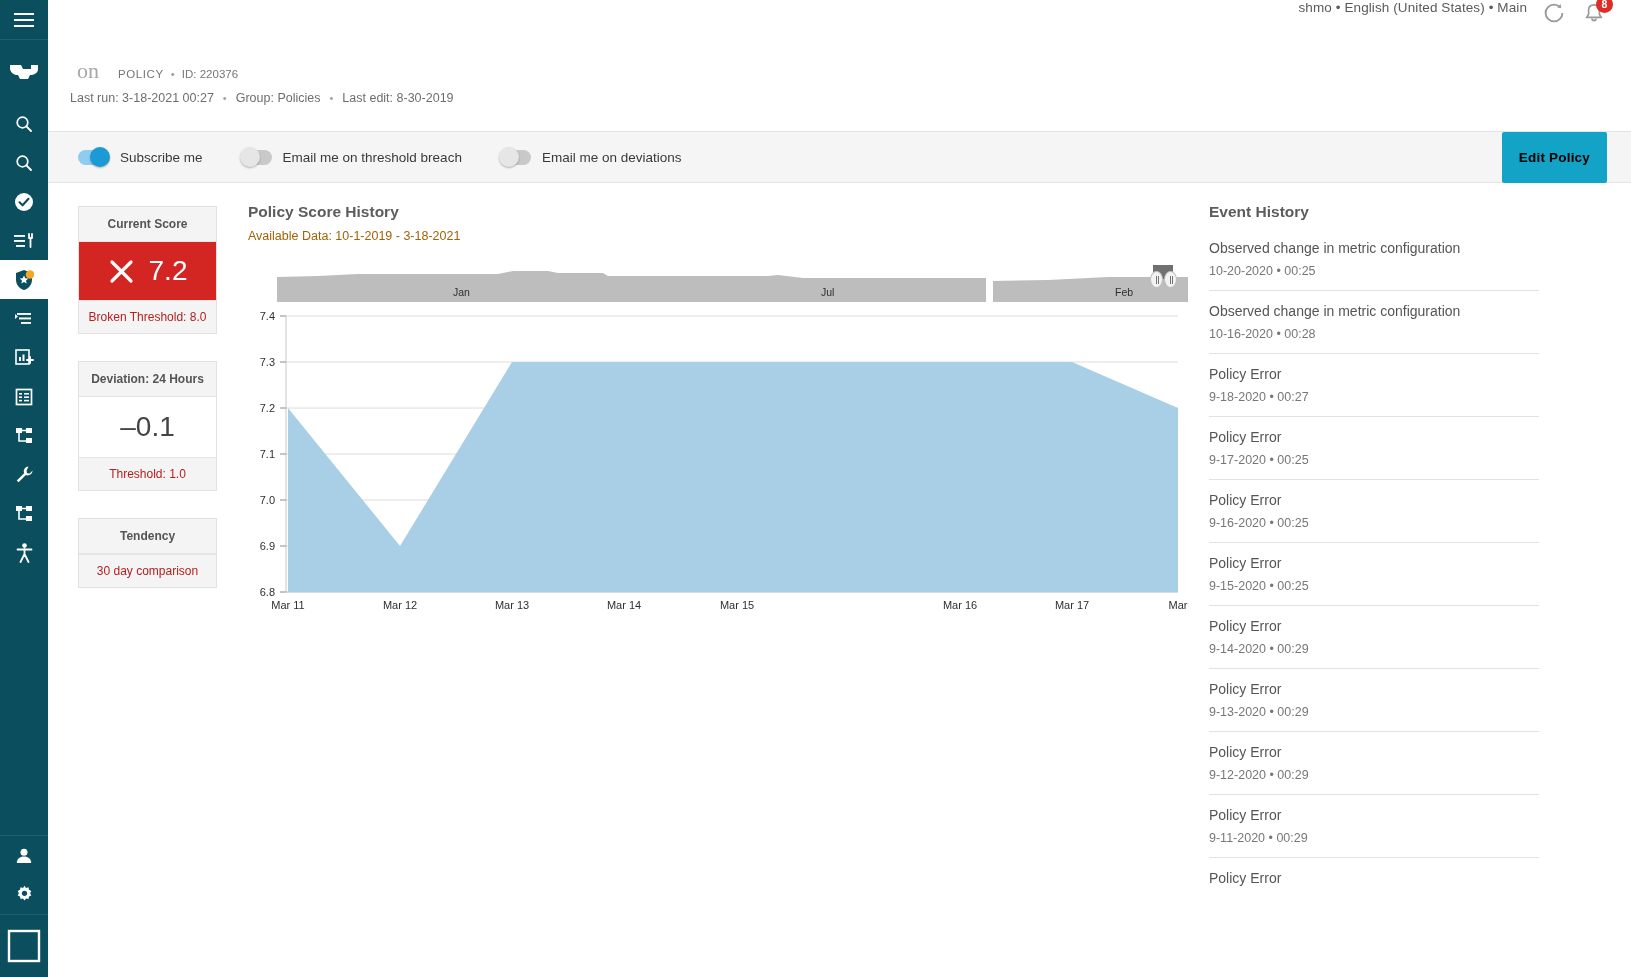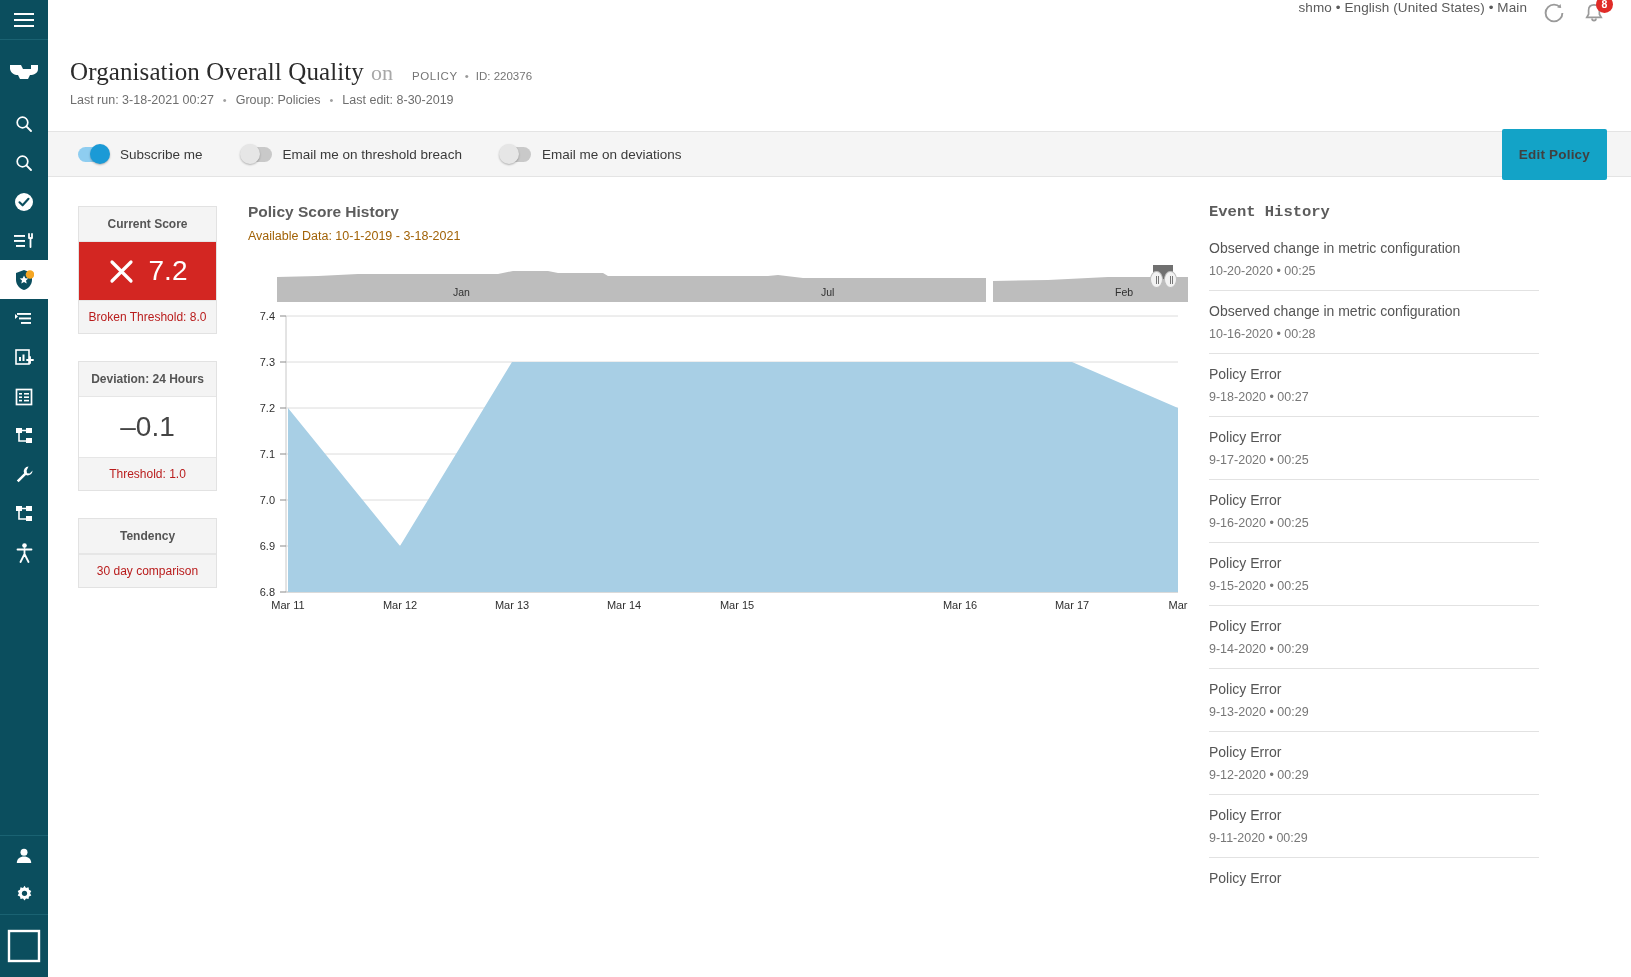--- a/index.html
+++ b/index.html
@@ -82,21 +82,21 @@
   .t-id { font-size: 11.5px; color: #757575; }
   .submeta {
     margin-top: 7px; font-size: 12.5px; color: #6e6e6e;
     display: flex; align-items: center;
   }
   .submeta .dot { margin: 0 9px; color: #a0a0a0; font-size: 11px; }
 
   
   .togglebar {
     position: absolute; left: 48px; top: 131px;
-    width: 1583px; height: 46px;
+    width: 1583px; height: 52px;
     background: #f5f5f5;
     border-top: 1px solid #e4e4e4;
     border-bottom: 1px solid #e4e4e4;
     display: flex; align-items: center;
     padding-left: 30px; padding-right: 24px;
   }
   .tog-group { display: flex; align-items: center; margin-right: 38px; }
   .switch {
     width: 31px; height: 15px; border-radius: 8px;
     background: #c9c9c9; position: relative; margin-right: 11px;
@@ -104,21 +104,21 @@
   .switch.on { background: #8ecdf0; }
   .knob {
     position: absolute; top: -2.5px; left: -1px;
     width: 20px; height: 20px; border-radius: 50%;
     background: #e6e6e6; box-shadow: 0 1px 2px rgba(0,0,0,.28);
   }
   .switch.on .knob { left: auto; right: -1px; background: #1b9ad6; }
   .tog-label { font-size: 13.5px; color: #3a3a3a; }
   .edit-btn {
     margin-left: auto;
-    background: #13a3c7; color: #404040;
+    background: #13a3c7; color: #000000;
     font-size: 13.5px; font-weight: bold;
     padding: 18px 17px; border: none; border-radius: 2px;
     cursor: pointer; letter-spacing: .2px;
   }
 
   
   .cards { position: absolute; left: 78px; top: 206px; width: 139px; }
   .card { border: 1px solid #e2e2e2; margin-bottom: 27px; background:#fff; }
   .card-head {
     background: #f4f4f4; text-align: center;
@@ -158,21 +158,21 @@
   .nav-handle:after {
     content: ""; position: absolute; left: 5px; top: 4px;
     width: 1px; height: 8px; background: #777;
     box-shadow: 2px 0 0 #777;
   }
   .plot { position: relative; margin-top: 2px; width: 940px; height: 320px; }
   .plot svg { display:block; }
 
   
   .events { position: absolute; left: 1209px; top: 203px; width: 330px; }
-  .events-title { font-size: 15.5px; font-weight: bold; color: #5c5c5c; margin-bottom: 19px; font-family: Liberation Mono, monospace; }
+  .events-title { font-size: 15.5px; font-weight: bold; color: #5c5c5c; margin-bottom: 19px; }
   .event { padding: 0 0 12px 0; border-bottom: 1px solid #e2e2e2; margin-bottom: 12px; }
   .event:last-child { border-bottom: none; }
   .event-name { font-size: 14px; color: #555; margin-bottom: 8px; }
   .event-time { font-size: 12.5px; color: #777; }
 </style>
 </head>
 <body>
 
 <div id="root">
 
@@ -314,21 +314,20 @@
       <svg width="20" height="21" viewBox="0 0 20 21">
           <path d="M10 1.8 C6.6 1.8 4.6 4 4.6 7.3 v4 L2.8 14.4 h14.4 L15.4 11.3 v-4 C15.4 4 13.4 1.8 10 1.8 Z" fill="none" stroke="#9a9a9a" stroke-width="1.7"></path>
           <path d="M8 15.6 a2 2 0 0 0 4 0" fill="none" stroke="#9a9a9a" stroke-width="1.7"></path>
         </svg>
       <span class="badge">8</span>
     </span>
   </div>
 
   <div class="titleblock">
     <div class="title-line">
-      <span class="t-main">Organisation Overall Quality</span>
       <span class="t-on">on</span>
       <span class="t-kind">POLICY</span>
       <span class="t-sep">•</span>
       <span class="t-id">ID: 220376</span>
     </div>
     <div class="submeta">
       <span>Last run: 3-18-2021 00:27</span>
       <span class="dot">•</span>
       <span>Group: Policies</span>
       <span class="dot">•</span>

